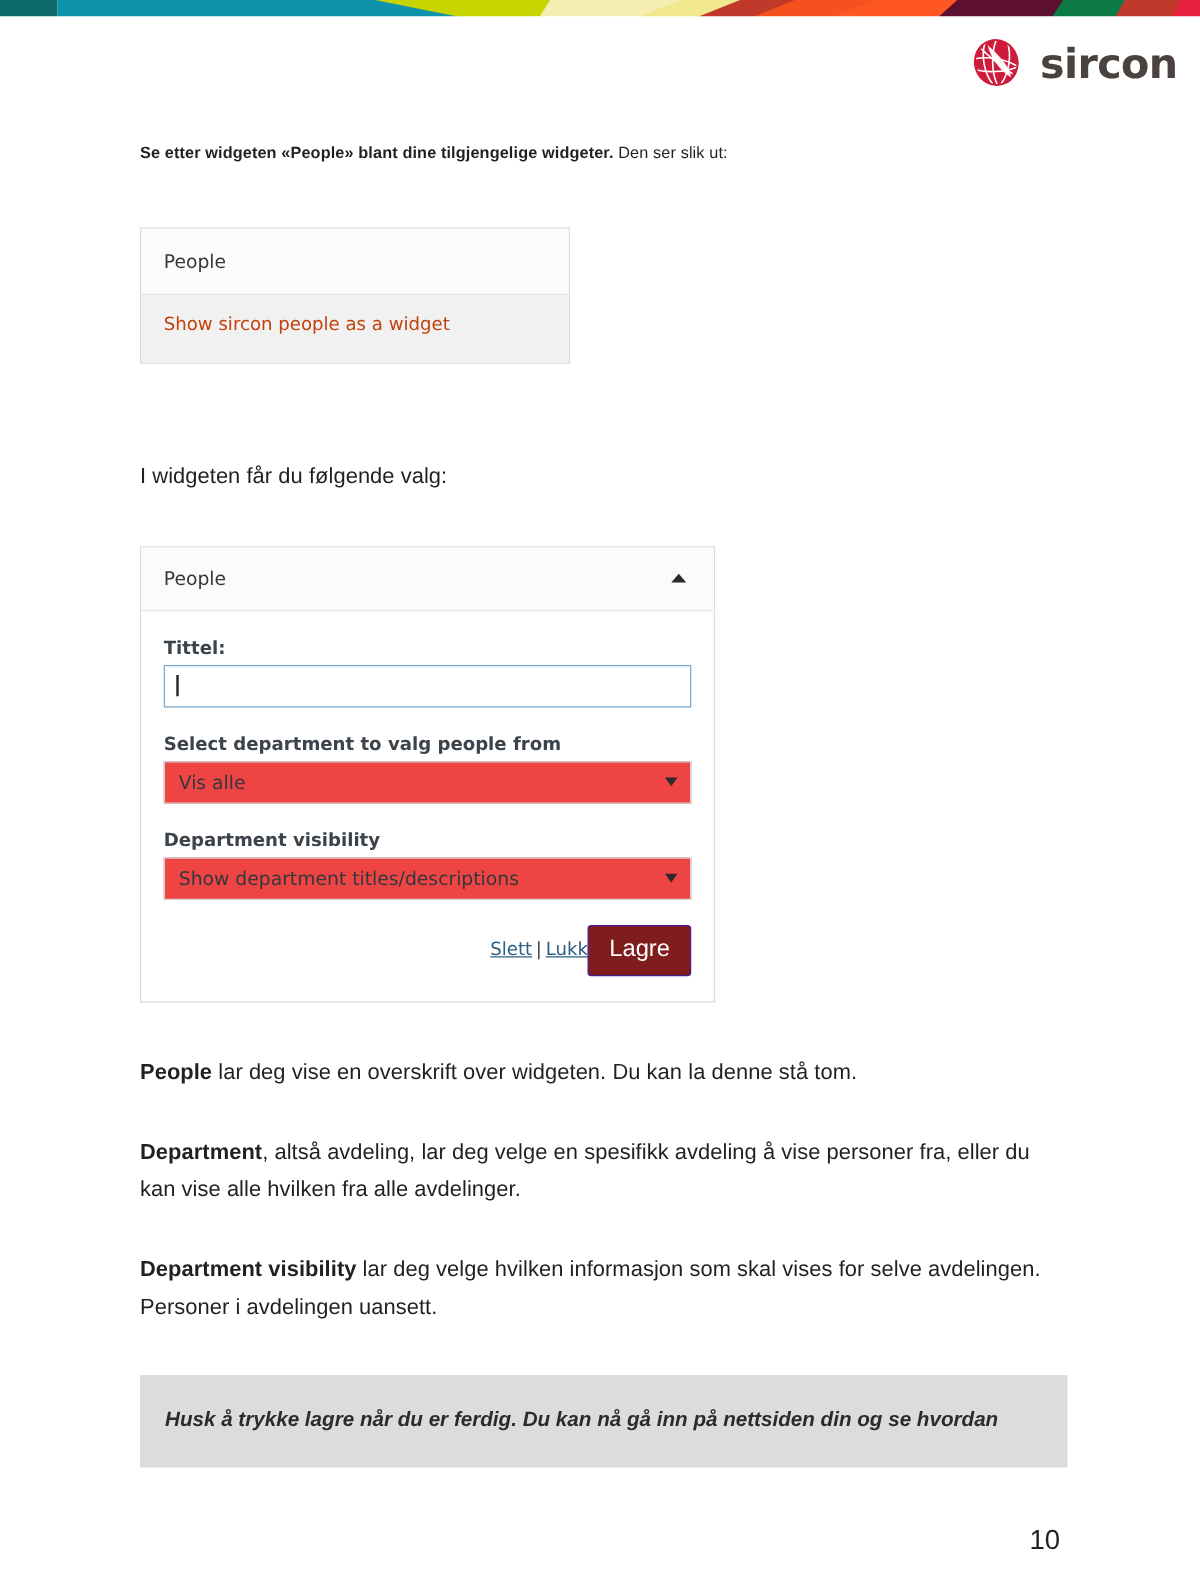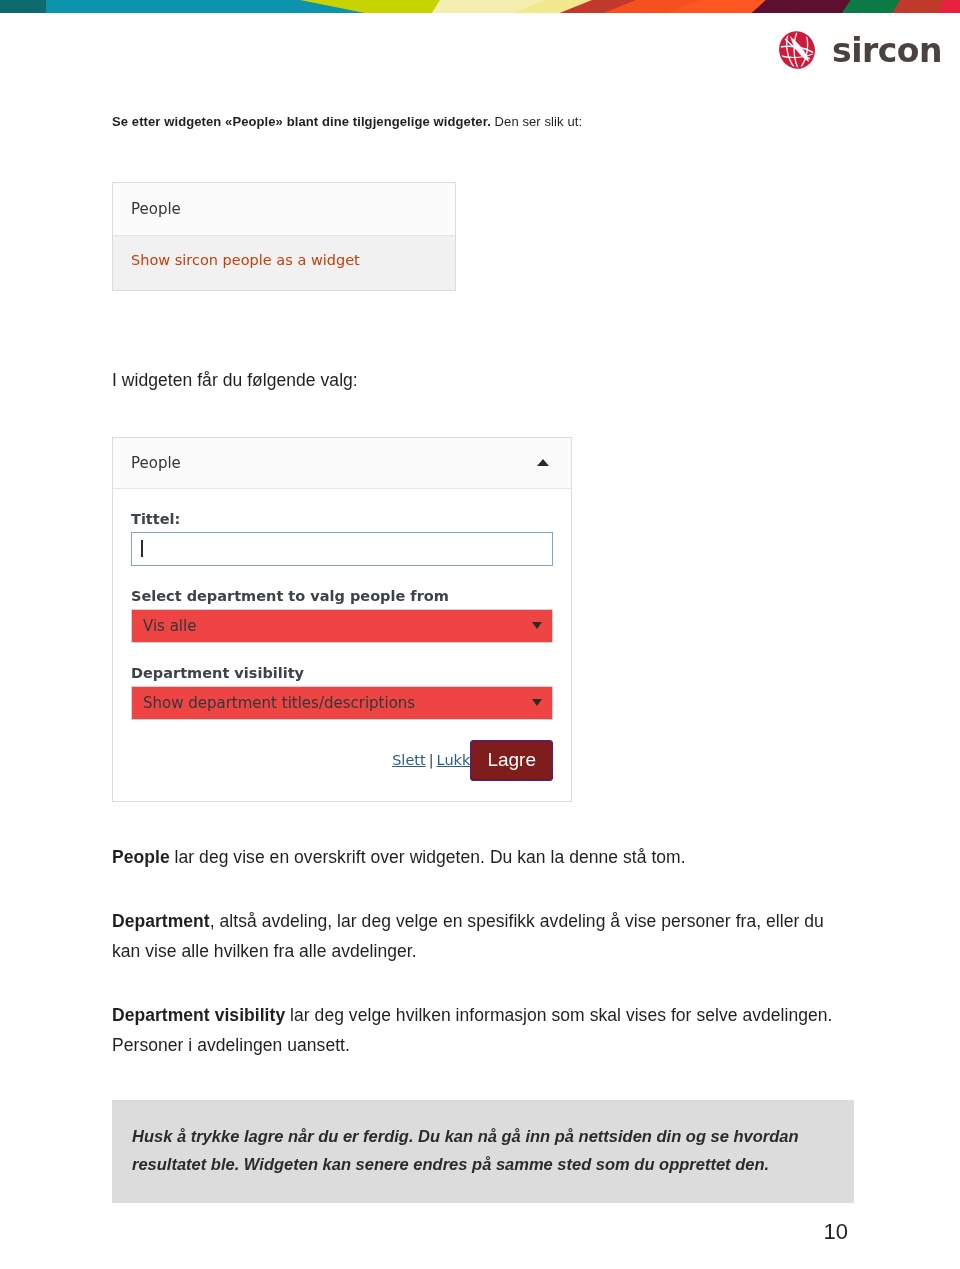--- a/index.html
+++ b/index.html
@@ -310,20 +310,19 @@
     <div class="gap-b"></div>
 
     <p class="body"><b>Department</b><span>, altså avdeling, lar deg velge en spesifikk avdeling å vise personer fra, eller du kan vise alle hvilken fra alle avdelinger.</span></p>
 
     <div class="gap-b"></div>
 
     <p class="body"><b>Department visibility</b><span> lar deg velge hvilken informasjon som skal vises for selve avdelingen. Personer i avdelingen uansett.</span></p>
 
     <div class="callout">
       <p>Husk å trykke lagre når du er ferdig. Du kan nå gå inn på nettsiden din og se hvordan</p>
-      <p>resultatet ble. Widgeten kan senere endres på samme sted som du opprettet den.</p>
     </div>
 
   </div>
 
   <div class="pageno">10</div>
 
 </div>
 
 </body></html>

